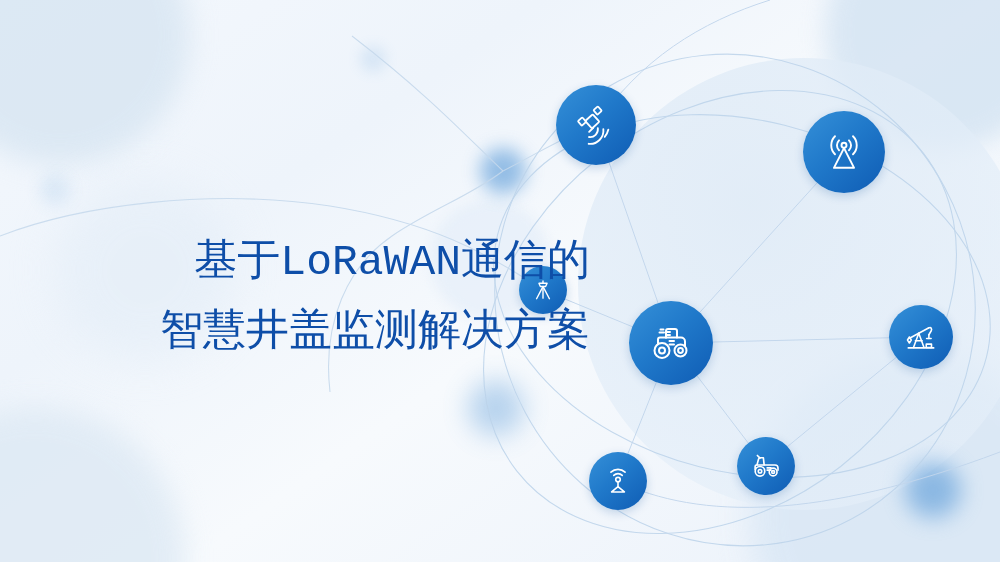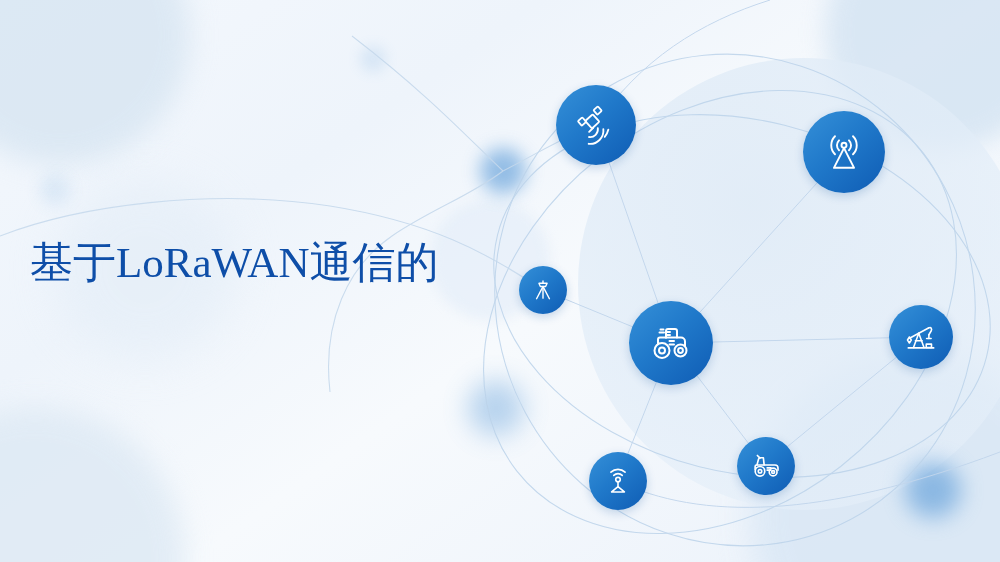--- a/index.html
+++ b/index.html
@@ -99,22 +99,23 @@
     pointer-events: none;
   }
 
   
   .headline {
     position: absolute;
     left: 30px;
     top: 228px;
     width: 560px;
     color: #0e4ea8;
-    font-family: Liberation Serif, serif;
+    font-family: Liberation Mono, monospace;
     z-index: 6;
+    text-align: right;
   }
   .headline .line {
     display: block;
     font-size: 43px;
     line-height: 1.62;
     letter-spacing: 0px;
     white-space: nowrap;
     font-weight: 400;
   }
 
@@ -182,20 +183,21 @@
       <path d="M 672 343 L 617 481"></path>
       <path d="M 672 343 L 765 465"></path>
       <path d="M 765 465 L 921 337"></path>
       <path d="M 617 481 C 700 520 820 520 1000 452"></path>
       <path d="M 596 125 C 640 60 700 22 770 0"></path>
     </g>
   </svg>
 
   <div class="headline">
     <span class="line">基于LoRaWAN通信的</span>
+    <span class="line">智慧井盖监测解决方案</span>
   </div>
 
   <div class="node node-satellite">
     <svg width="44" height="44" viewBox="0 0 48 48" fill="none" stroke="#ffffff" stroke-width="2" stroke-linecap="round" stroke-linejoin="round">
       <rect x="14.5" y="14.5" width="11" height="11" rx="1.2" transform="rotate(-42 20 20)"></rect>
       <rect x="5.5" y="17" width="6.5" height="6.5" rx="1" transform="rotate(-42 8.7 20.2)"></rect>
       <rect x="22.5" y="5" width="6.5" height="6.5" rx="1" transform="rotate(-42 25.7 8.2)"></rect>
       <path d="M 21 27 L 16.5 31.5"></path>
       <path d="M 26 27.5 a 8.5 8.5 0 0 1 -9.6 9.6"></path>
       <path d="M 32 28.5 a 14.5 14.5 0 0 1 -16 16"></path>

